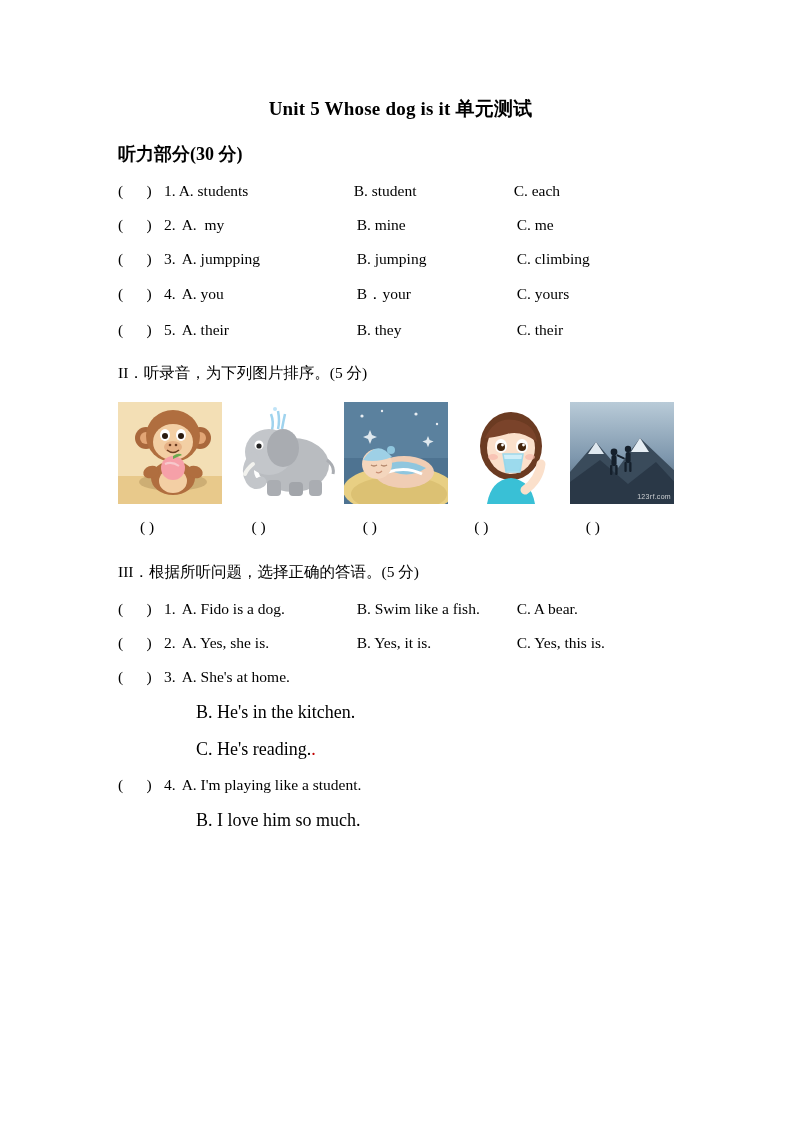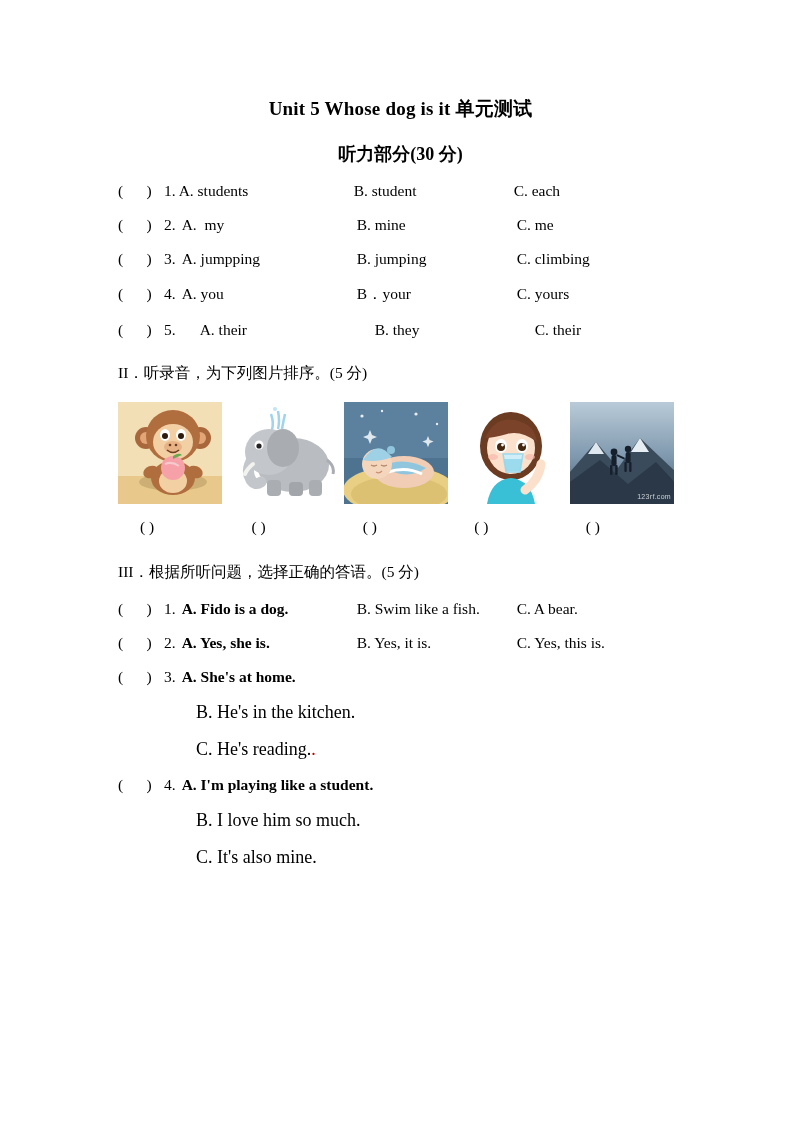--- a/index.html
+++ b/index.html
@@ -34,21 +34,20 @@
     font-weight: bold;
     font-size: 19px;
     text-align: center;
     margin: 0 0 0 0;
     letter-spacing: 0.2px;
   }
   .doc-subtitle {
     font-family: "Liberation Serif", serif;
     font-weight: bold;
     font-size: 18px;
-    text-align: center;
     margin: 20px 0 0 0;
   }
   .section-head {
     font-size: 15.5px;
     margin: 22px 0 0 0;
     line-height: 1.5;
   }
   .q-row {
     font-size: 15.5px;
     margin: 16px 0 0 0;
@@ -67,21 +66,21 @@
   }
   .opt {
     display: inline-block;
     flex: none;
   }
   
   .s1 .optA { width: 175px; }
   .s1 .optB { width: 160px; }
 
   
-  .s3 .optA { width: 175px; font-weight: bold; }
+  .s3 .optA { width: 175px; }
   .s3 .optB { width: 160px; }
 
   .cont-line {
     font-size: 18px;
     margin: 16px 0 0 0;
     padding-left: 78px;
   }
   .images-row {
     margin-top: 18px;
     display: flex;
@@ -171,21 +170,21 @@
       <div class="q-row">
         <span class="paren">(      )</span>
         <span class="qnum">4.</span>
         <span class="opt optA" style="margin-left:6px">A. you</span>
         <span class="opt optB">B．your</span>
         <span class="opt optC">C. yours</span>
       </div>
       <div class="q-row">
         <span class="paren">(      )</span>
         <span class="qnum">5.</span>
-        <span class="opt optA" style="margin-left:24px">A. their</span>
+        <span class="opt optA" style="margin-left:6px">A. their</span>
         <span class="opt optB">B. they</span>
         <span class="opt optC">C. their</span>
       </div>
     </div>
 
     <p class="section-head">II．听录音，为下列图片排序。(5 分)</p>
 
     <div class="images-row">
       <div class="img-box pic-monkey">
         <svg width="110" height="102" viewBox="0 0 110 102">
@@ -378,17 +377,16 @@
       </div>
       <div class="cont-line">B. He's in the kitchen.</div>
       <div class="cont-line"><span>C. He's reading.</span><span class="red-dot">.</span></div>
 
       <div class="q-row">
         <span class="paren">(      )</span>
         <span class="qnum">4.</span>
         <span class="opt optA" style="margin-left:6px">A. I'm playing like a student.</span>
       </div>
       <div class="cont-line">B. I love him so much.</div>
-      <div class="cont-line">C. It's also mine.</div>
     </div>
 
   </div>
 </div>
 
 </body></html>

